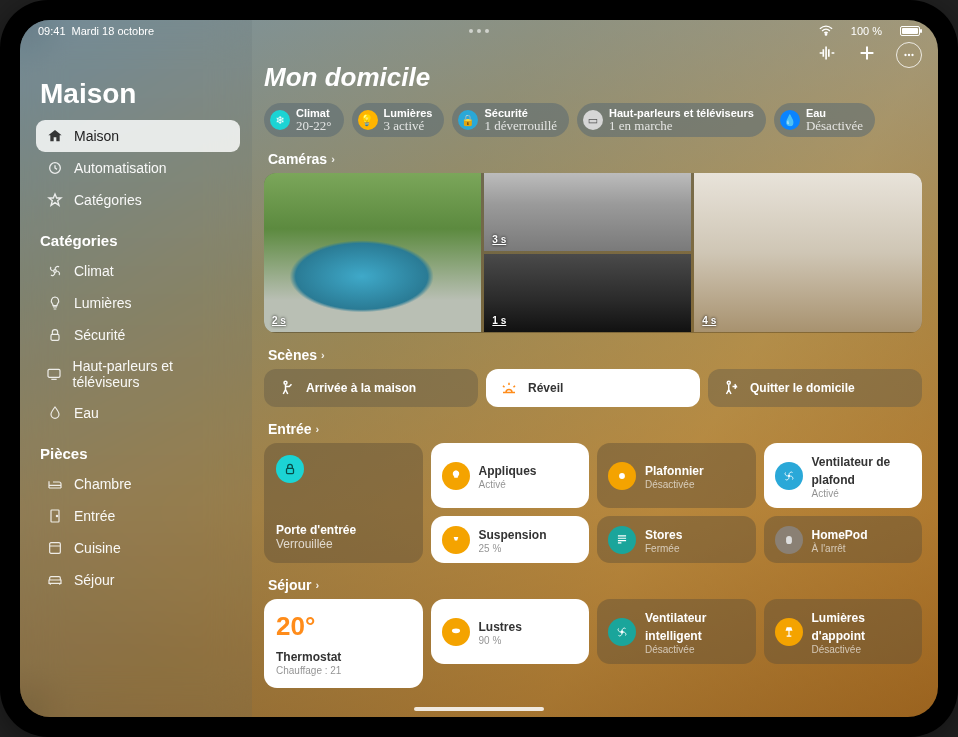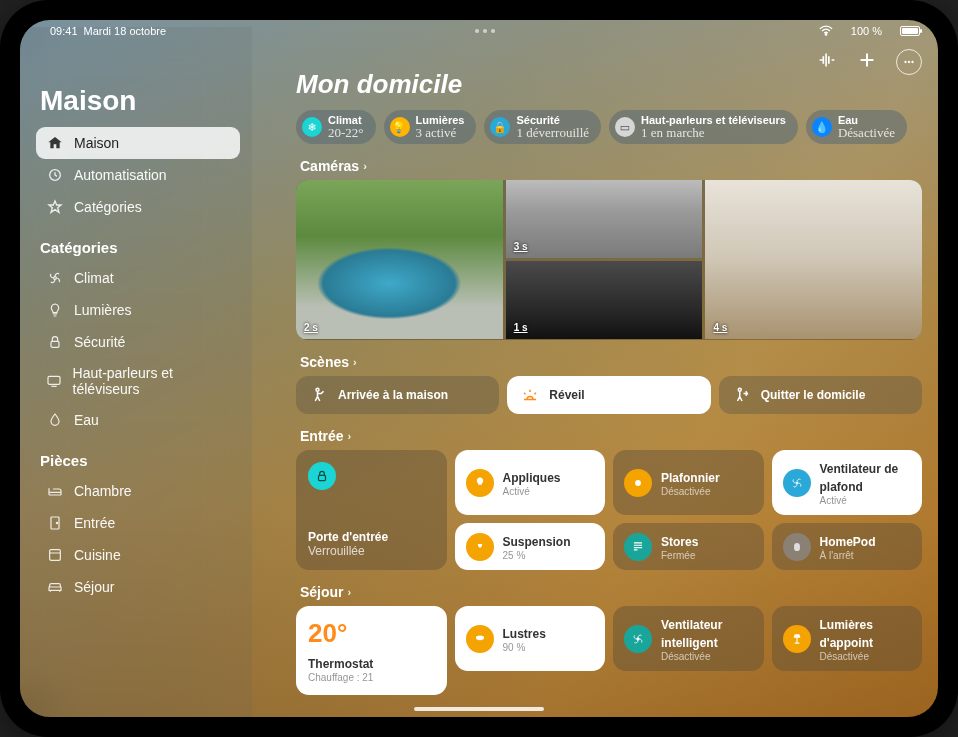--- a/index.html
+++ b/index.html
@@ -26,21 +26,21 @@
     border-radius: 30px;
     overflow: hidden;
     position: relative;
     background:
       linear-gradient(180deg, rgba(130,150,160,0.55) 0%, rgba(150,130,80,0.45) 40%, rgba(170,120,50,0.55) 70%, rgba(140,90,30,0.6) 100%),
       linear-gradient(120deg, #6b8ca0 0%, #9a8c5c 40%, #c89a4a 70%, #b07020 100%);
   }
   
   .statusbar {
     position: absolute;
-    top: 0; left: 12px; right: 0;
+    top: 0; left: 0; right: 0;
     height: 22px;
     display: flex;
     align-items: center;
     justify-content: space-between;
     padding: 0 18px;
     font-size: 11px;
     color: #fff;
     font-weight: 500;
     z-index: 50;
   }
@@ -53,22 +53,21 @@
   .statusbar .right { display:flex; gap:18px; align-items:center;}
   .battery {
     width:20px;height:10px;border:1px solid #fff;border-radius:2px;position:relative;
   }
   .battery::after{content:"";position:absolute;right:-3px;top:2px;width:2px;height:4px;background:#fff;border-radius:1px;}
   .battery .fill{position:absolute;inset:1px;background:#fff;border-radius:1px;}
   
   .app {
     position:absolute; inset:0;
     display:flex;
-    padding-top: 7px;
-    gap: 32px;
+    padding-top: 0;
   }
   .sidebar {
     width: 232px;
     padding: 38px 12px 12px 16px;
     color: #fff;
     backdrop-filter: blur(20px);
     background: rgba(80,100,110,0.12);
   }
   .sidebar-title { font-size: 28px; font-weight: 700; margin: 20px 4px 10px; }
   .nav-item {

